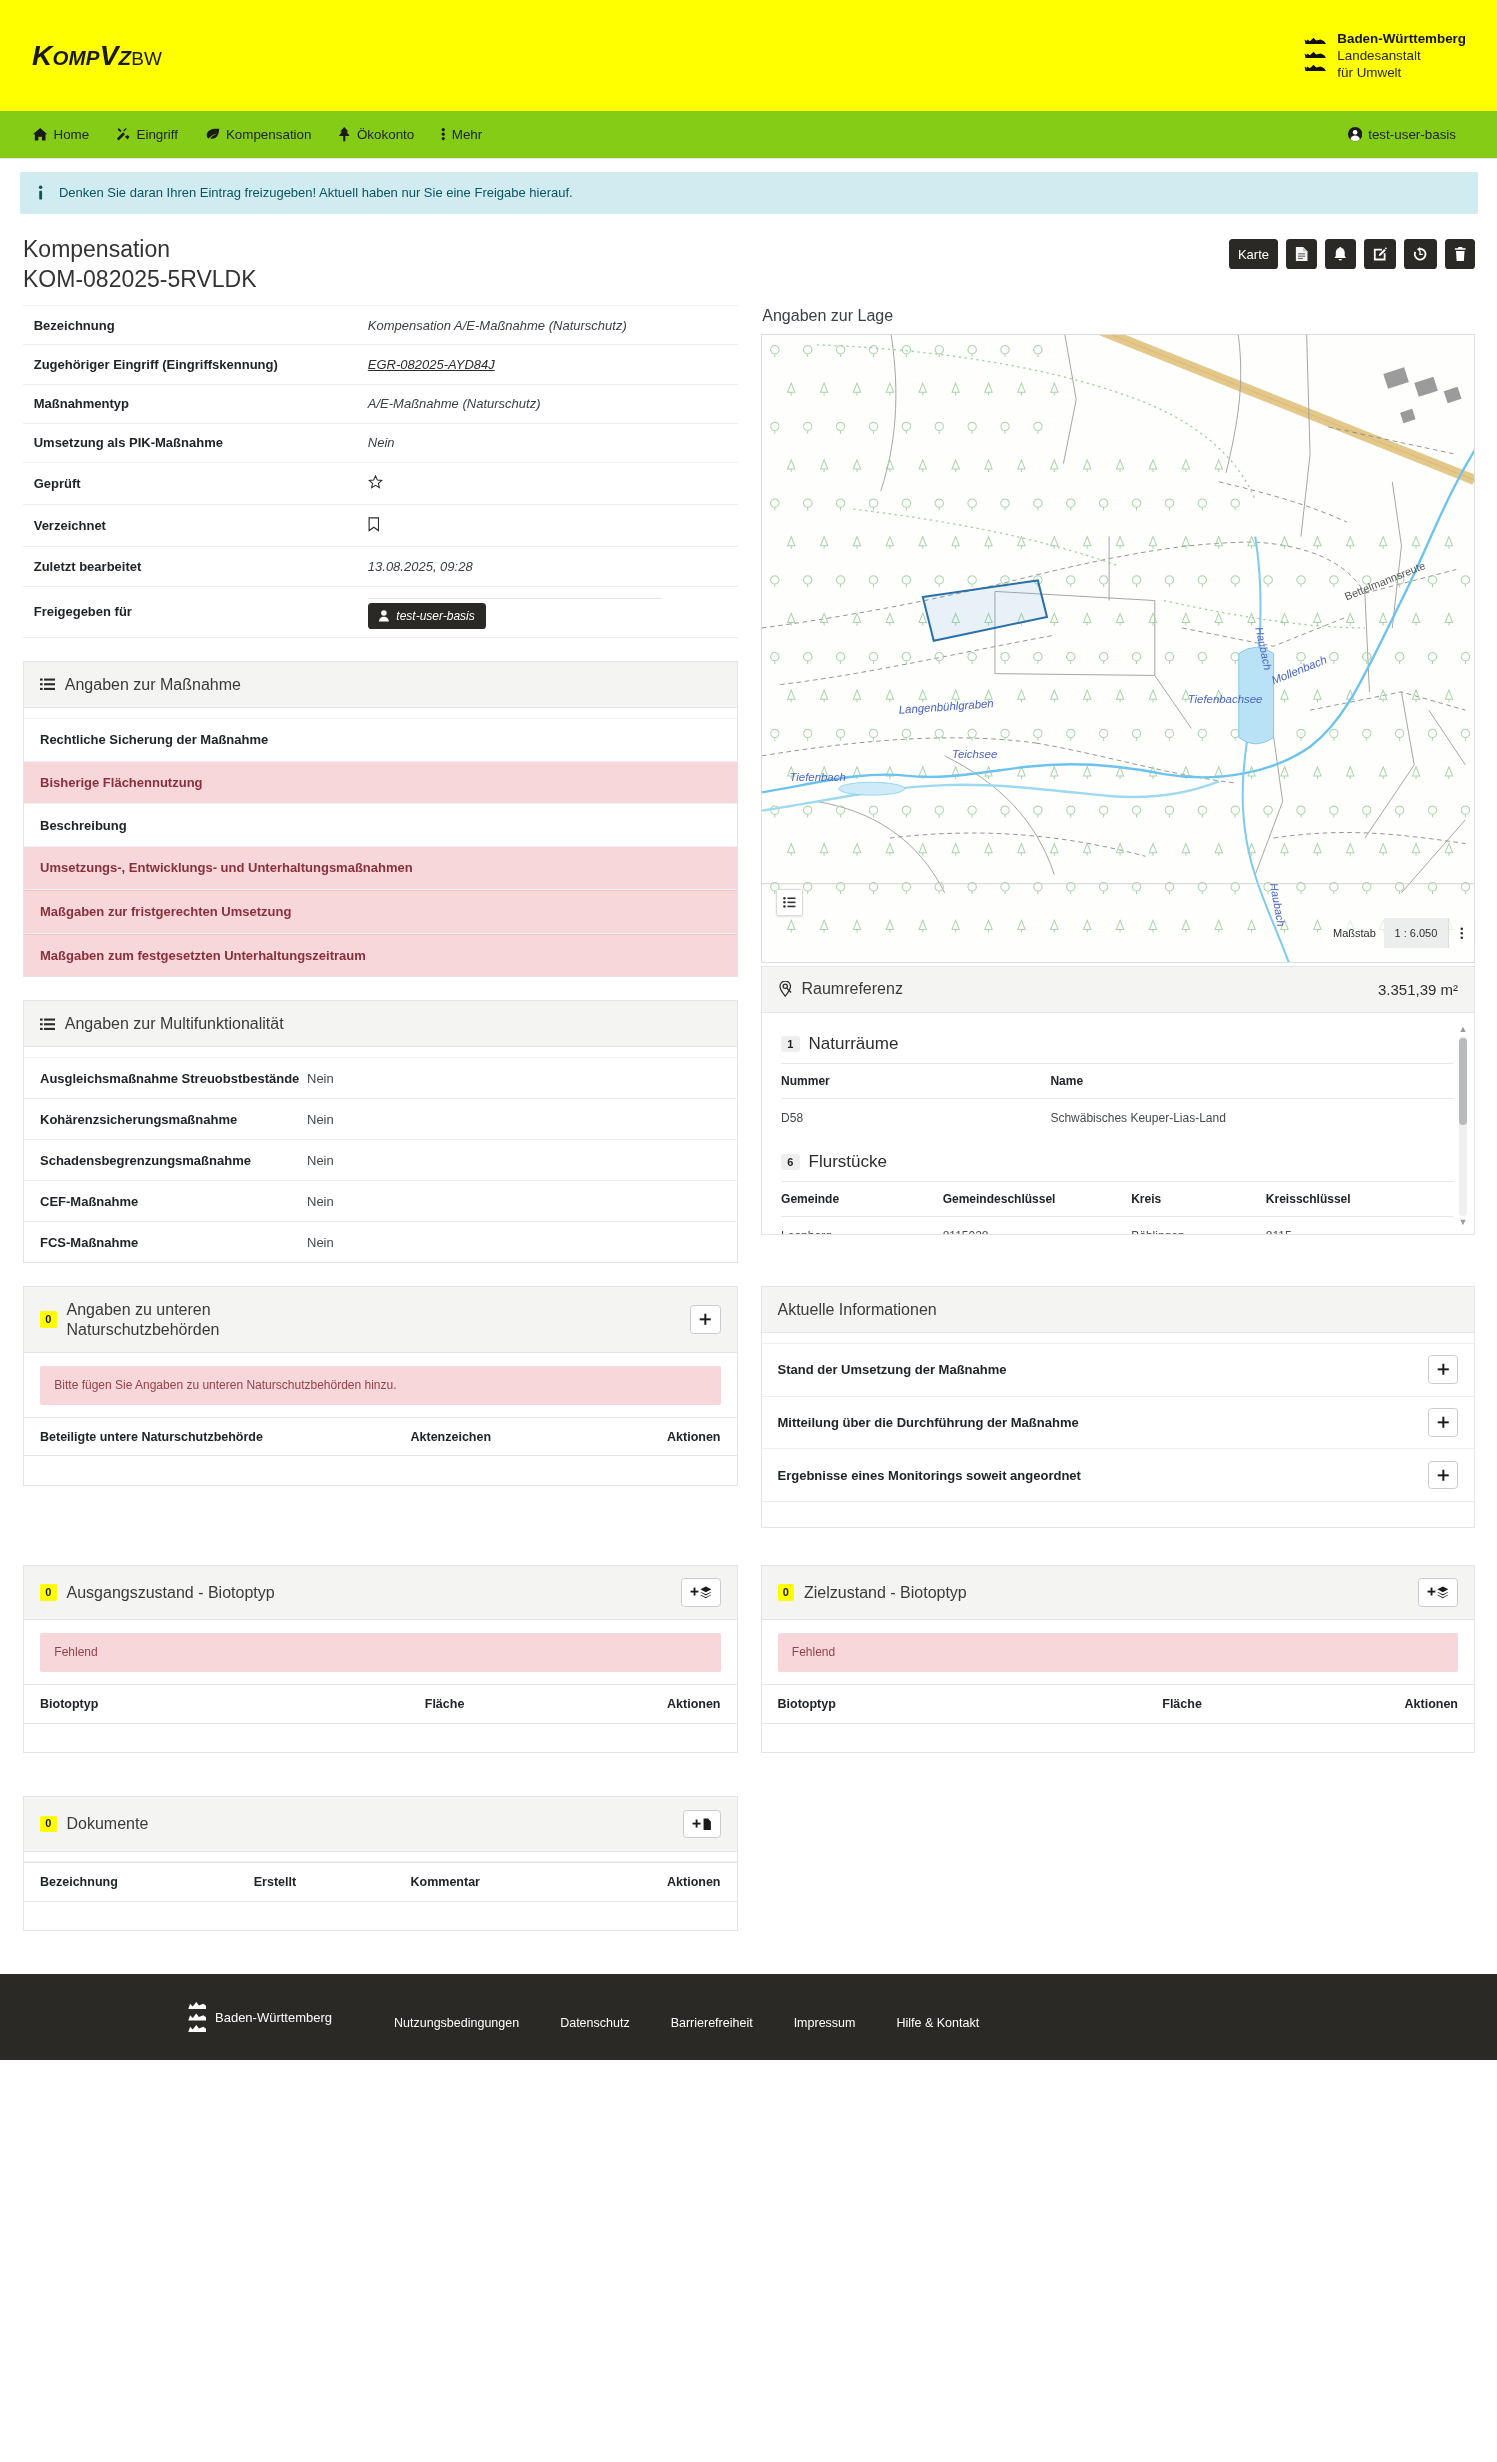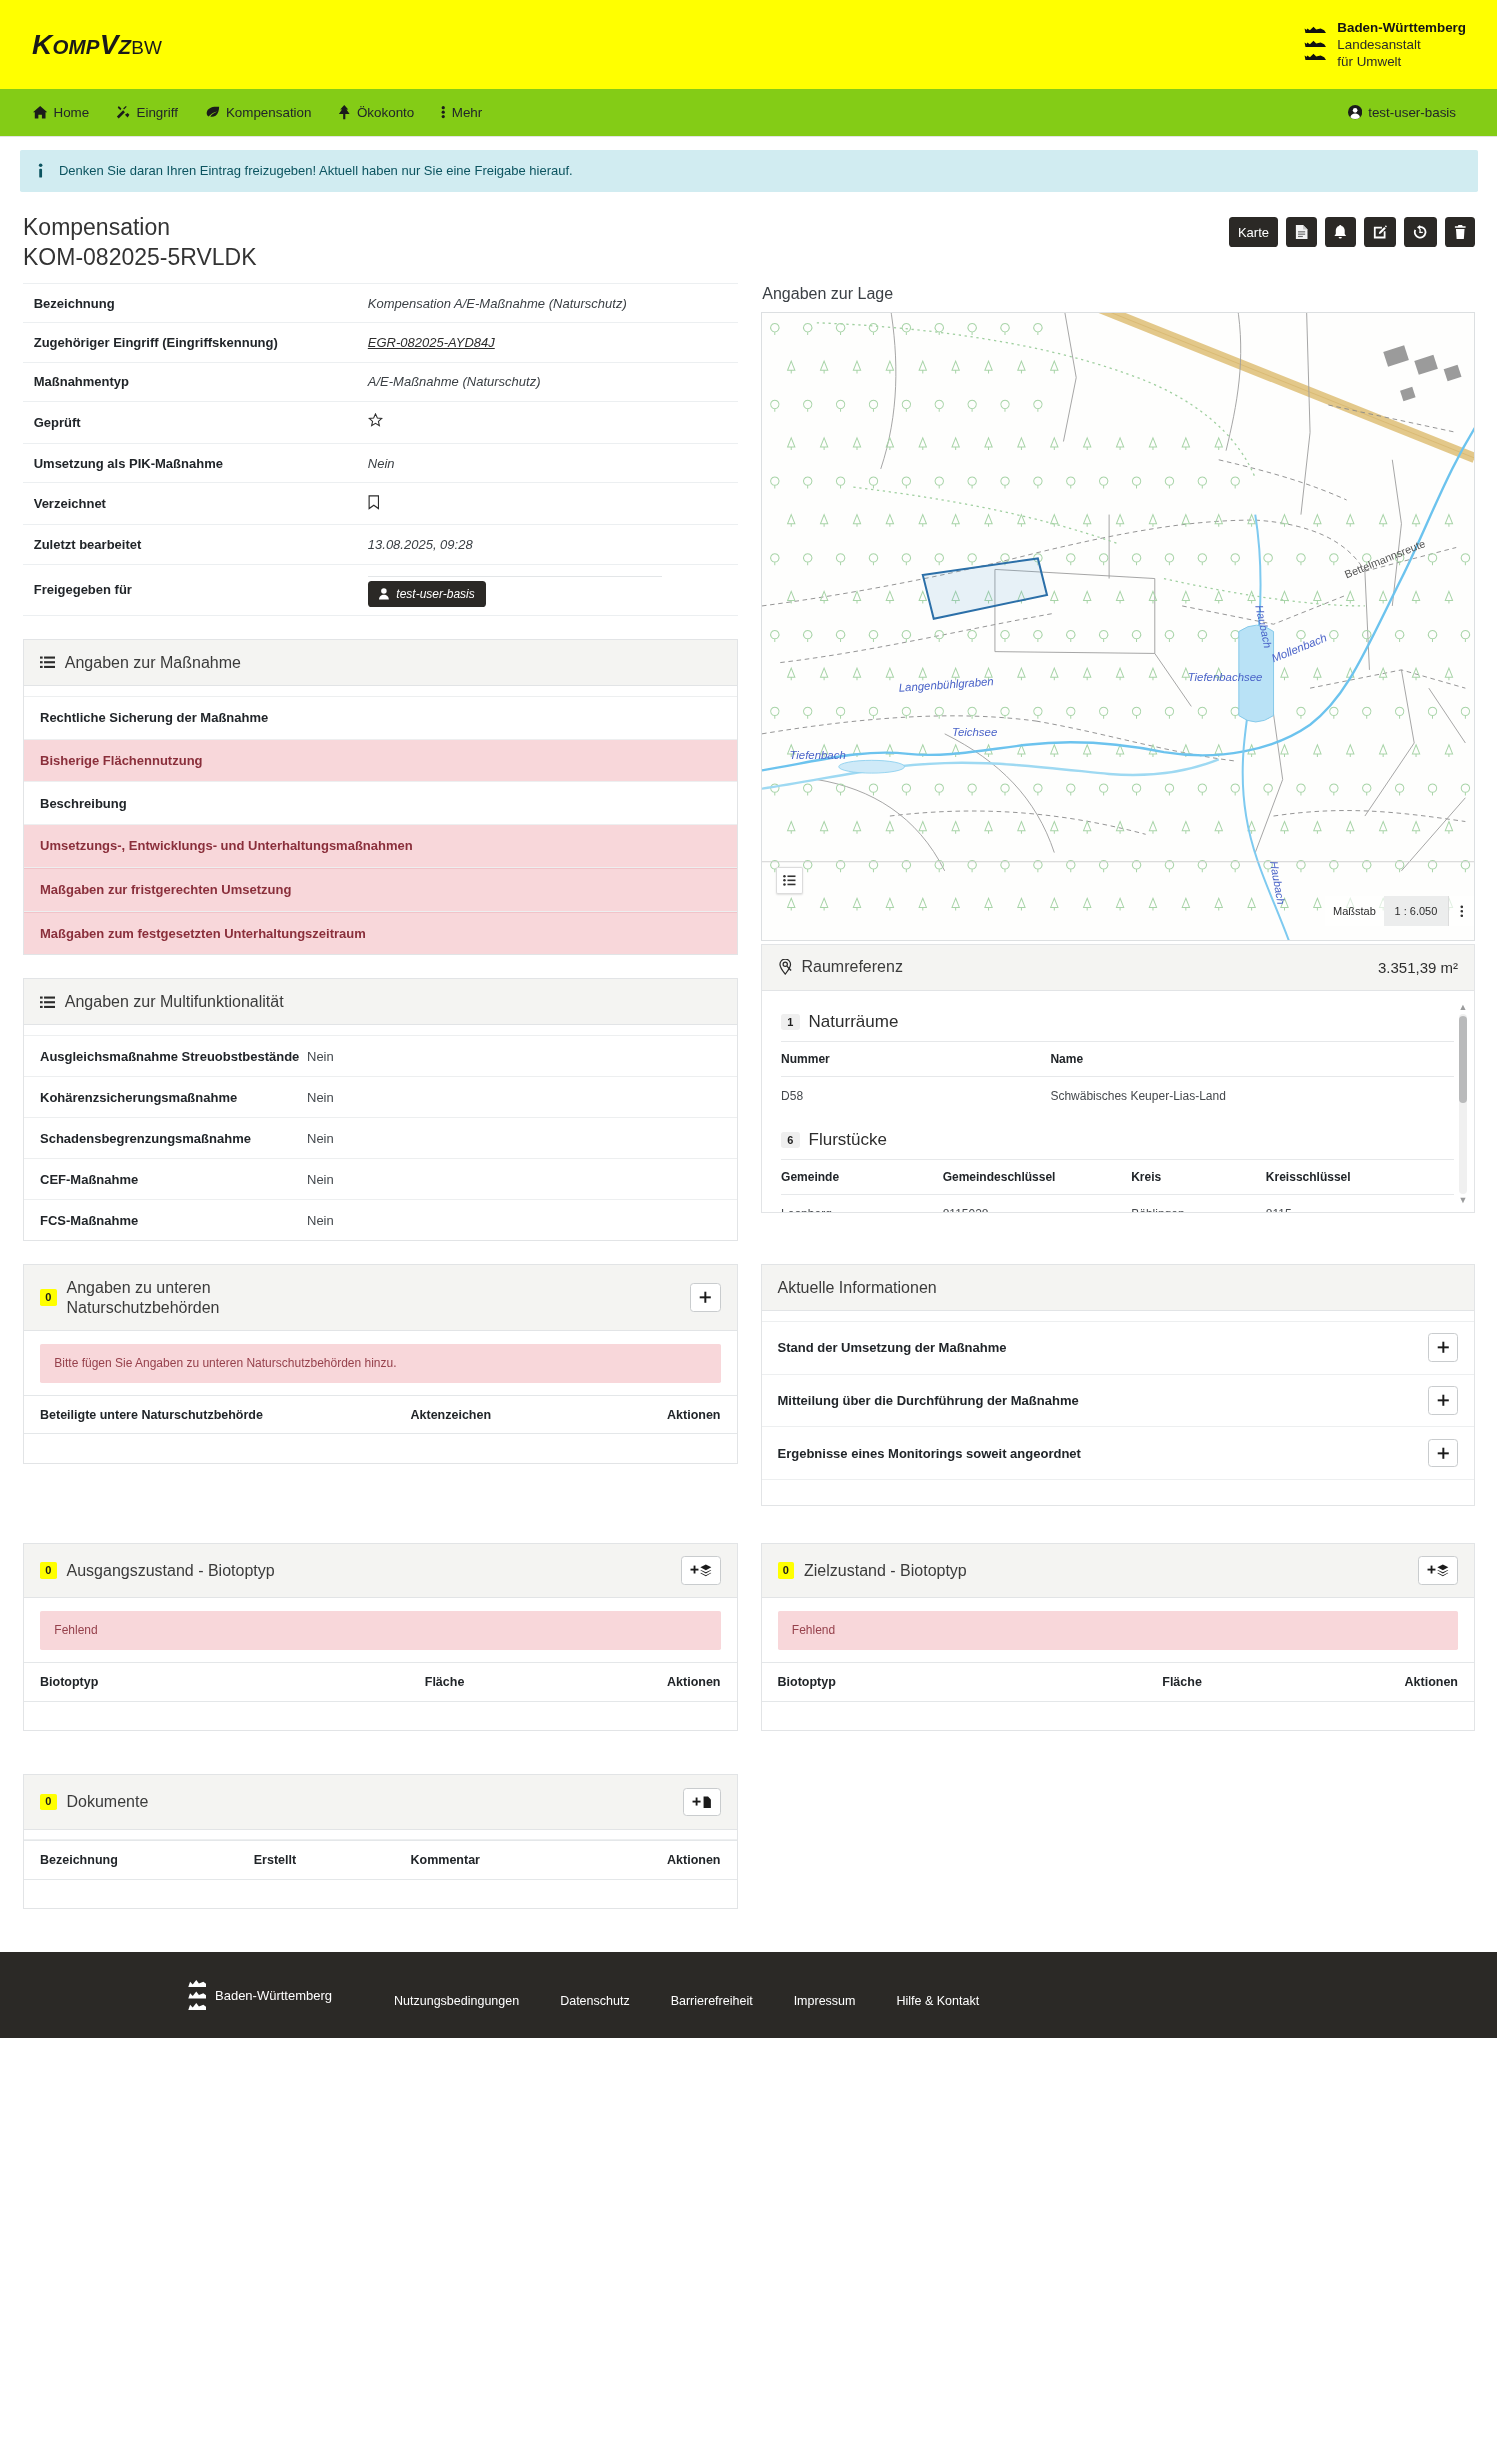--- a/index.html
+++ b/index.html
@@ -10,21 +10,21 @@
     font-family: "Liberation Sans", "DejaVu Sans", sans-serif;
     background: #ffffff;
     color: #212529;
     font-size: 13.4px;
     -webkit-font-smoothing: antialiased;
   }
 
   
   .brandbar {
     background: #ffff00;
-    height: 89px;
+    height: 111px;
     display: flex;
     align-items: center;
     justify-content: space-between;
     padding: 12px 32px;
   }
   .logo-kompvz {
     font-family: "Liberation Sans", sans-serif;
     font-style: italic;
     font-weight: 700;
     font-size: 28px;
@@ -399,32 +399,32 @@
           </tr>
           <tr>
             <th>Zugehöriger Eingriff (Eingriffskennung)</th>
             <td><a href="#">EGR-082025-AYD84J</a></td>
           </tr>
           <tr>
             <th>Maßnahmentyp</th>
             <td>A/E-Maßnahme (Naturschutz)</td>
           </tr>
           <tr>
+            <th>Umsetzung als PIK-Maßnahme</th>
+            <td>Nein</td>
+          </tr>
+          <tr>
             <th>Geprüft</th>
             <td>
               <span class="icn">
                 <svg width="15" height="15" viewBox="0 0 17 17">
                     <path d="M8.5 1l2.1 4.6 5 .5-3.8 3.4 1.1 4.9-4.4-2.6-4.4 2.6 1.1-4.9L1.4 6.1l5-.5z" fill="none" stroke="#2c2c2c" stroke-width="1.2"></path>
                   </svg>
               </span>
             </td>
-          </tr>
-          <tr>
-            <th>Umsetzung als PIK-Maßnahme</th>
-            <td>Nein</td>
           </tr>
           <tr>
             <th>Verzeichnet</th>
             <td>
               <span class="icn">
                 <svg width="11.6" height="15" viewBox="0 0 13 17">
                     <path d="M1.2 1h10.6v14.4L6.5 11.6 1.2 15.4z" fill="none" stroke="#2c2c2c" stroke-width="1.3"></path>
                   </svg>
               </span>
             </td>

